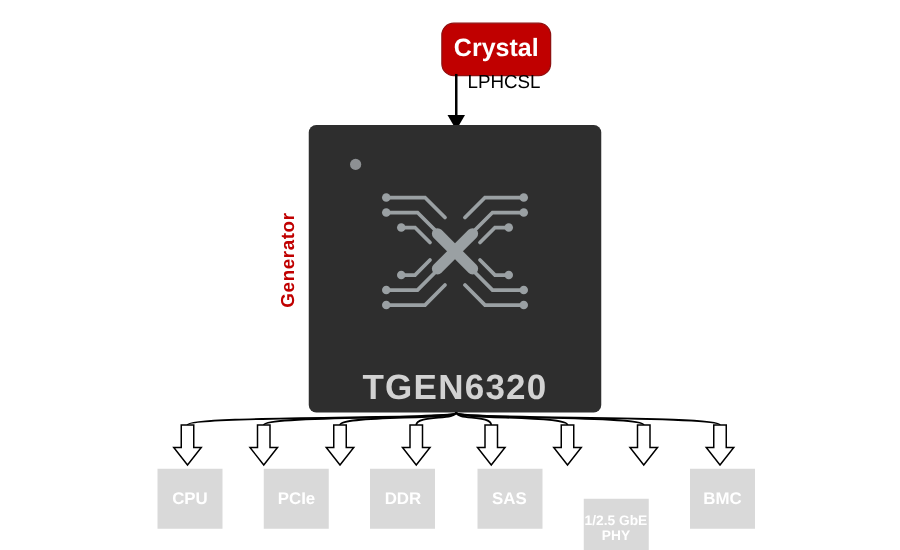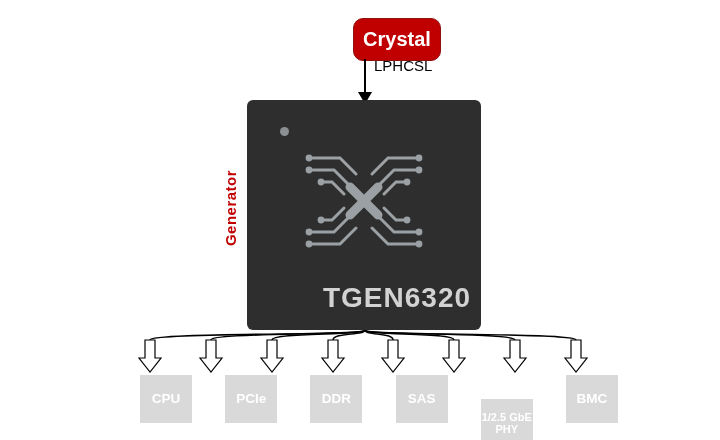--- a/index.html
+++ b/index.html
@@ -18,34 +18,34 @@
   .top-arrow{position:absolute;left:352px;top:59px;width:26px;height:45px;}
   .lphcsl{position:absolute;left:374px;top:57px;font-size:15px;color:#000000;}
   
   .chip{
     position:absolute;left:247px;top:100px;width:234px;height:230px;
     background:#2e2e2e;border-radius:6px;
   }
   .pin-dot{position:absolute;left:33px;top:27px;width:9px;height:9px;border-radius:50%;background:#8d9093;}
   .logo{position:absolute;left:37px;top:36px;width:160px;height:130px;}
   .part-number{
-    position:absolute;left:0;bottom:16px;width:100%;text-align:center;
-    color:#d2d2d2;font-size:28px;font-weight:600;letter-spacing:1px;padding-left:33px;
+    position:absolute;left:0;bottom:4px;width:100%;text-align:center;
+    color:#d2d2d2;font-size:28px;font-weight:600;letter-spacing:1px;
   }
   
   .generator{
     position:absolute;left:166px;top:199px;width:130px;height:18px;
     transform:rotate(-90deg);text-align:center;
     color:#C00000;font-weight:bold;font-size:15px;letter-spacing:0.5px;
   }
   
   .fanout{position:absolute;left:0;top:325px;width:720px;height:52px;}
   
   .outputs{
-    position:absolute;left:140px;top:375px;width:478px;height:48px;
+    position:absolute;left:126px;top:375px;width:478px;height:48px;
     display:flex;justify-content:space-between;
   }
   .obox{
     width:52px;height:48px;background:#d9d9d9;
     display:flex;align-items:center;justify-content:center;text-align:center;
     color:#ffffff;font-weight:bold;font-size:13.5px;line-height:1.12;
   }
   .obox-small{font-size:11px;margin-top:24px;}
 </style>
 </head>

